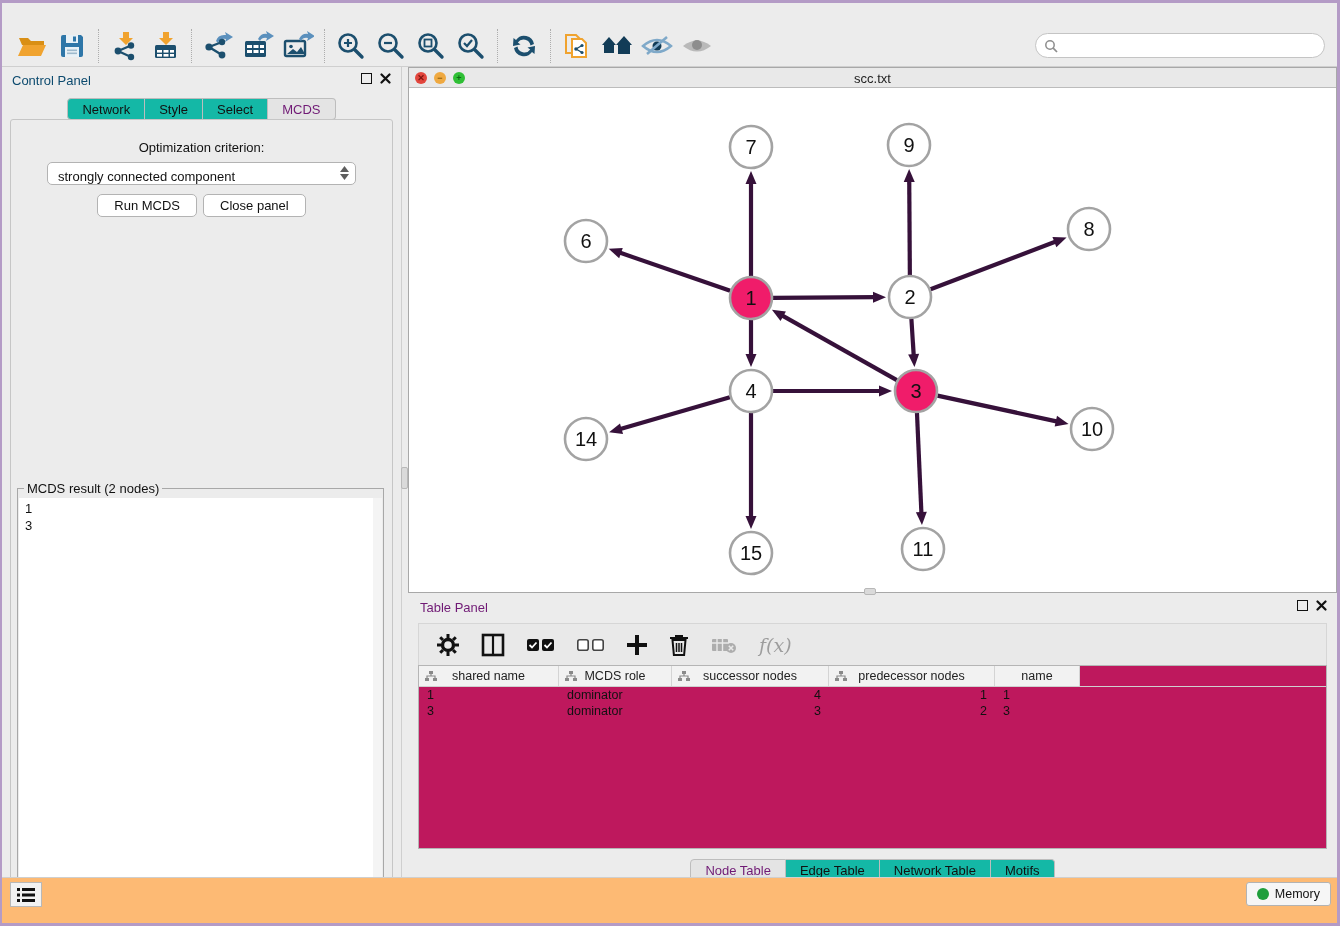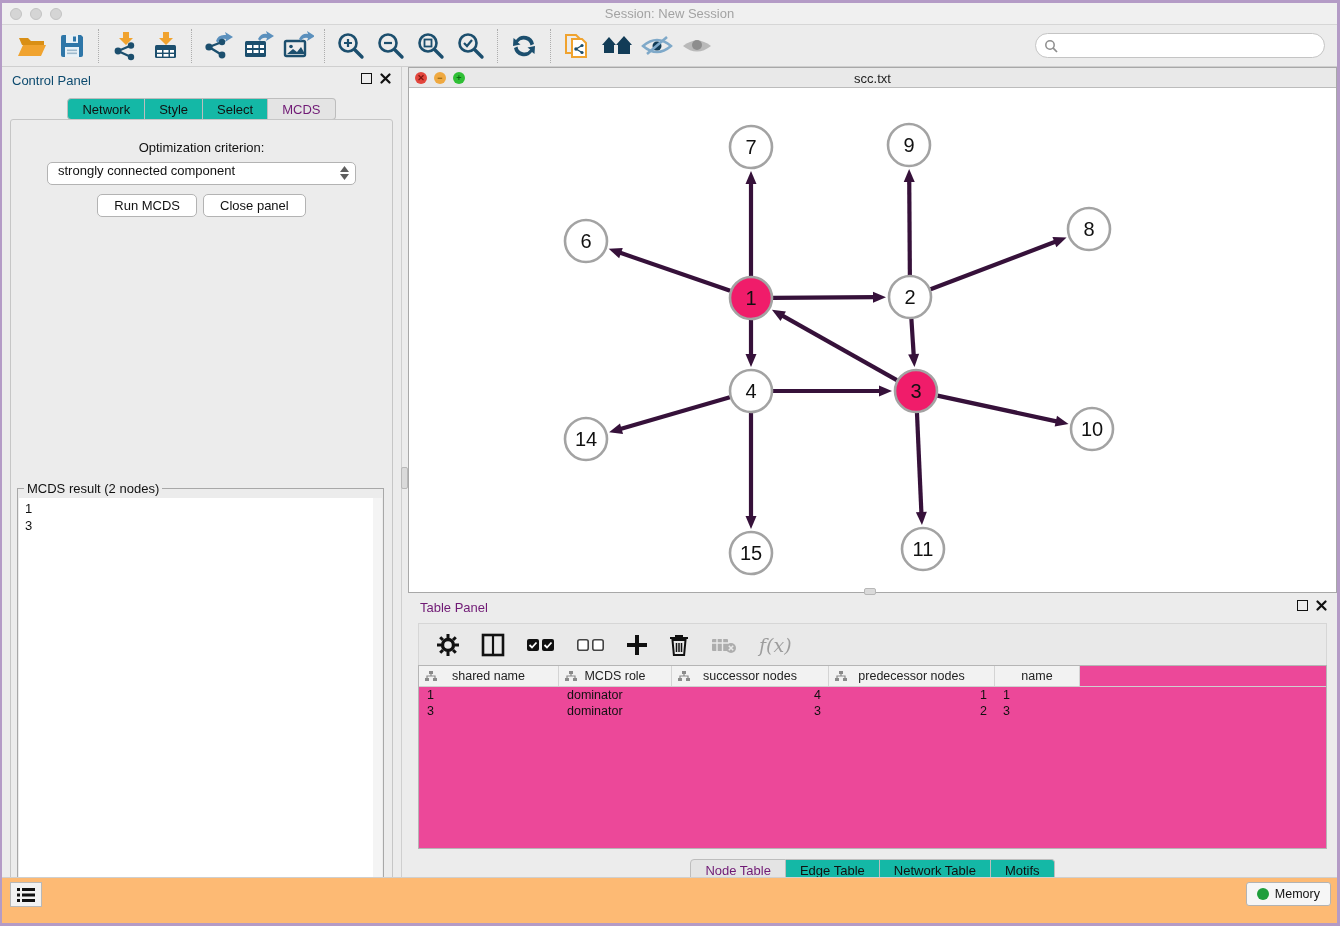--- a/index.html
+++ b/index.html
@@ -27,21 +27,21 @@
   .float-ic { width:11px; height:11px; border:1.6px solid #111; background:transparent; }
 
   .tabs-row { position:absolute; left:0; top:31px; width:100%; display:flex; justify-content:center; }
   .tab { height:22px; padding:0 14px; background:#14b8a6; border:1px solid #bdbdbd; border-left:none; font-size:13px; color:#111; display:flex; align-items:center; }
   .tab:first-child { border-left:1px solid #bdbdbd; border-radius:4px 0 0 4px; }
   .tab:last-child { border-radius:0 4px 4px 0; }
   .tab.disabled-selected { background:#e4e4e4; color:#701a75; }
 
   .cp-body { position:absolute; left:8px; right:8px; top:52px; bottom:4px; border:1px solid #c6c6c6; border-radius:3px; background:#ececec; }
   .opt-label { position:absolute; left:0; right:0; top:20px; text-align:center; font-size:13px; color:#111; }
-  .opt-select { position:absolute; left:36px; right:36px; top:42px; height:23px; background:#fff; border:1px solid #b3b3b3; border-radius:5px; font-size:13px; color:#111; display:flex; align-items:flex-start; padding-left:10px; }
+  .opt-select { position:absolute; left:36px; right:36px; top:42px; height:23px; background:#fff; border:1px solid #b3b3b3; border-radius:5px; font-size:13px; color:#111; display:flex; align-items:flex-end; padding-left:10px; }
   .stepper { position:absolute; right:6px; top:3px; display:flex; flex-direction:column; gap:2px; }
   .cp-buttons { position:absolute; left:0; right:0; top:74px; display:flex; justify-content:center; gap:6px; }
   .mac-btn { height:23px; padding:0 16px; background:#fff; border:1px solid #b3b3b3; border-radius:5px; font-size:13px; color:#111; display:flex; align-items:center; }
 
   .result-box { position:absolute; left:6px; right:8px; top:368px; bottom:4px; border:1px solid #a8a8a8; background:#ececec; }
   .result-legend { position:absolute; left:6px; top:-8px; background:#ececec; padding:0 3px; font-size:13px; color:#111; }
   .result-inner { position:absolute; left:1px; right:10px; top:9px; bottom:1px; background:#fff; font-size:13px; color:#111; padding:2px 0 0 6px; line-height:17px; }
   .result-scroll { position:absolute; right:1px; top:9px; bottom:1px; width:9px; background:#f4f4f4; }
 
   
@@ -58,21 +58,21 @@
   .grip-v { position:absolute; left:399px; top:464px; width:7px; height:22px; background:#dadada; border:1px solid #b8b8b8; border-radius:2px; }
   .grip-h { position:absolute; left:862px; top:585px; width:12px; height:7px; background:#dadada; border:1px solid #b8b8b8; border-radius:2px; }
 
   
   .table-panel { position:absolute; left:406px; top:592px; right:0; bottom:32px; background:#ececec; }
   .tp-head { position:absolute; left:12px; top:5px; font-size:13px; color:#701a75; }
   .tp-icons { position:absolute; right:10px; top:5px; display:flex; gap:8px; align-items:center; }
   .tp-toolbar { position:absolute; left:10px; right:10px; top:28px; height:42px; background:#e9e9e9; border:1px solid #d6d6d6; border-bottom:none; display:flex; align-items:center; gap:22px; padding-left:18px; }
   .fx-label { font-family:"DejaVu Serif", serif; font-style:italic; font-size:19px; color:#9d9d9d; }
 
-  .tp-table { position:absolute; left:10px; right:10px; top:70px; height:184px; background:#ec4899; border:1px solid #b5b5b5; overflow:hidden; }
+  .tp-table { position:absolute; left:10px; right:10px; top:70px; height:184px; background:#be185d; border:1px solid #b5b5b5; overflow:hidden; }
   .thead { display:flex; height:21px; border-bottom:1px solid #cfcfcf; }
   .th { background:#f2f2f2; border-right:1px solid #d4d4d4; display:flex; align-items:center; justify-content:center; gap:6px; font-size:12.5px; color:#222; position:relative; }
   .th .hicon { position:absolute; left:6px; top:5px; }
   .c0{width:140px;} .c1{width:113px;} .c2{width:157px;} .c3{width:166px;} .c4{width:85px;}
   .trow { display:flex; height:16px; font-size:12.5px; color:#111; align-items:center; }
   .td { padding:0 8px; overflow:hidden; white-space:nowrap; }
   .td.r { text-align:right; }
 
   .tp-tabs { position:absolute; left:0; right:0; bottom:10px; display:flex; justify-content:center; }
 
@@ -83,28 +83,20 @@
   .mem-dot { width:12px; height:12px; border-radius:50%; background:#1f9e3c; }
 
   svg { display:block; }
 </style>
 </head>
 <body>
 
 <div class="root">
   <div class="app">
 
-    <div class="titlebar">
-      <div class="tl-group">
-        <div class="tl"></div>
-        <div class="tl"></div>
-        <div class="tl"></div>
-      </div>
-      <div class="title-text">Session: New Session</div>
-    </div>
 
     <div class="toolbar">
       <div class="tb-btn">
         <span>
           <svg width="30" height="26" viewBox="0 0 30 26">
               <path d="M2 5 h9 l3 3 h13 v4 H5 z" fill="#d98f15"></path>
               <path d="M6 12 h23 l-5 11 H1 z" fill="#f0a32f"></path>
             </svg>
         </span>
       </div>

